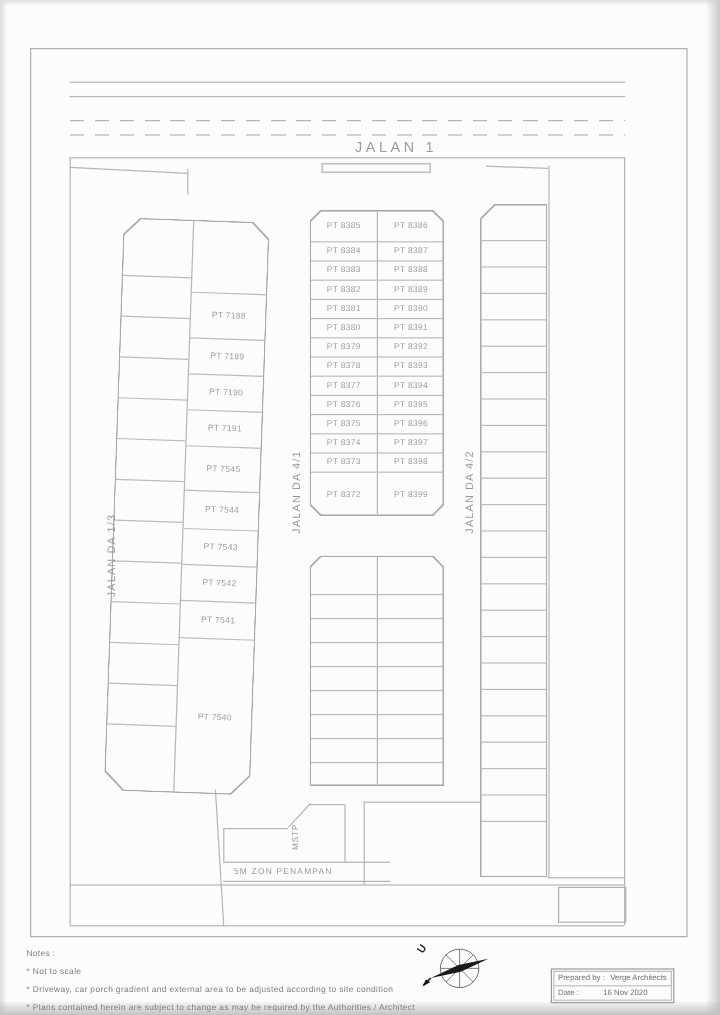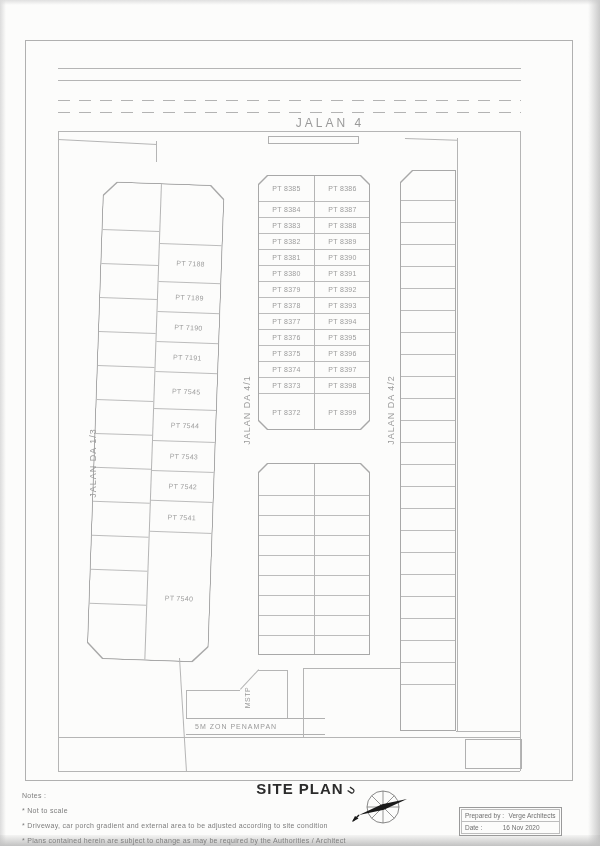--- a/index.html
+++ b/index.html
@@ -58,21 +58,21 @@
   <div class="edge-right"></div>
   <div class="edge-bottom"></div>
 
   <div class="frame"></div>
 
   <div class="hl" style="left:58px;top:68px;width:463px;"></div>
   <div class="hl" style="left:58px;top:80px;width:463px;"></div>
   <div class="dash" style="left:58px;top:100px;width:463px;"></div>
   <div class="dash" style="left:58px;top:112px;width:463px;"></div>
   <div class="hl" style="left:58px;top:131px;width:463px;"></div>
-  <div class="dtext road-label" style="left:270px;top:116px;width:120px;">JALAN 4</div>
+  <div class="dtext road-label" style="left:270px;top:116px;width:120px;">JALAN 1</div>
 
   <div class="vl" style="left:58px;top:131px;height:640px;"></div>
   <div class="vl" style="left:520px;top:131px;height:640px;"></div>
   <div class="vl" style="left:457px;top:138px;height:593px;"></div>
   <div class="hl" style="left:58px;top:139px;width:99px;transform:rotate(2.9deg);"></div>
   <div class="vl" style="left:156px;top:141px;height:21px;"></div>
   <div class="box" style="left:268px;top:136px;width:89px;height:6px;"></div>
   <div class="hl" style="left:405px;top:138px;width:52px;transform:rotate(2deg);"></div>
 
   <div class="strip" style="left: 103px; top: 181px; width: 122px; height: 478px; transform: rotate(2deg); transform-origin: left top; clip-path: polygon(14px 0px, calc(100% - 14px) 0px, 100% 14px, 100% calc(100% - 16px), calc(100% - 16px) 100%, 16px 100%, 0px calc(100% - 16px), 0px 14px);">
@@ -295,21 +295,20 @@
   </div>
 
   <div class="vl" style="left:303px;top:668px;height:69px;"></div>
   <div class="hl" style="left:303px;top:668px;width:97px;"></div>
   <div class="vl" style="left:179px;top:658px;height:114px;transform:rotate(-3.5deg);"></div>
   <div class="hl" style="left:456px;top:731px;width:64px;"></div>
   <div class="hl" style="left:58px;top:737px;width:462px;"></div>
   <div class="hl" style="left:58px;top:771px;width:462px;"></div>
   <div class="box" style="left:465px;top:739px;width:55px;height:28px;"></div>
 
-  <div class="site-title">SITE PLAN</div>
 
   <div class="notes">
     <div>Notes :</div>
     <div>* Not to scale</div>
     <div>* Driveway, car porch gradient and external area to be adjusted according to site condition</div>
     <div>* Plans contained herein are subject to change as may be required by the Authorities / Architect</div>
   </div>
 
   <svg style="position:absolute;left:346px;top:779px;" width="74" height="58" viewBox="-37 -26 74 58">
     <g stroke="#6a6a6a" stroke-width="0.7" fill="none">

